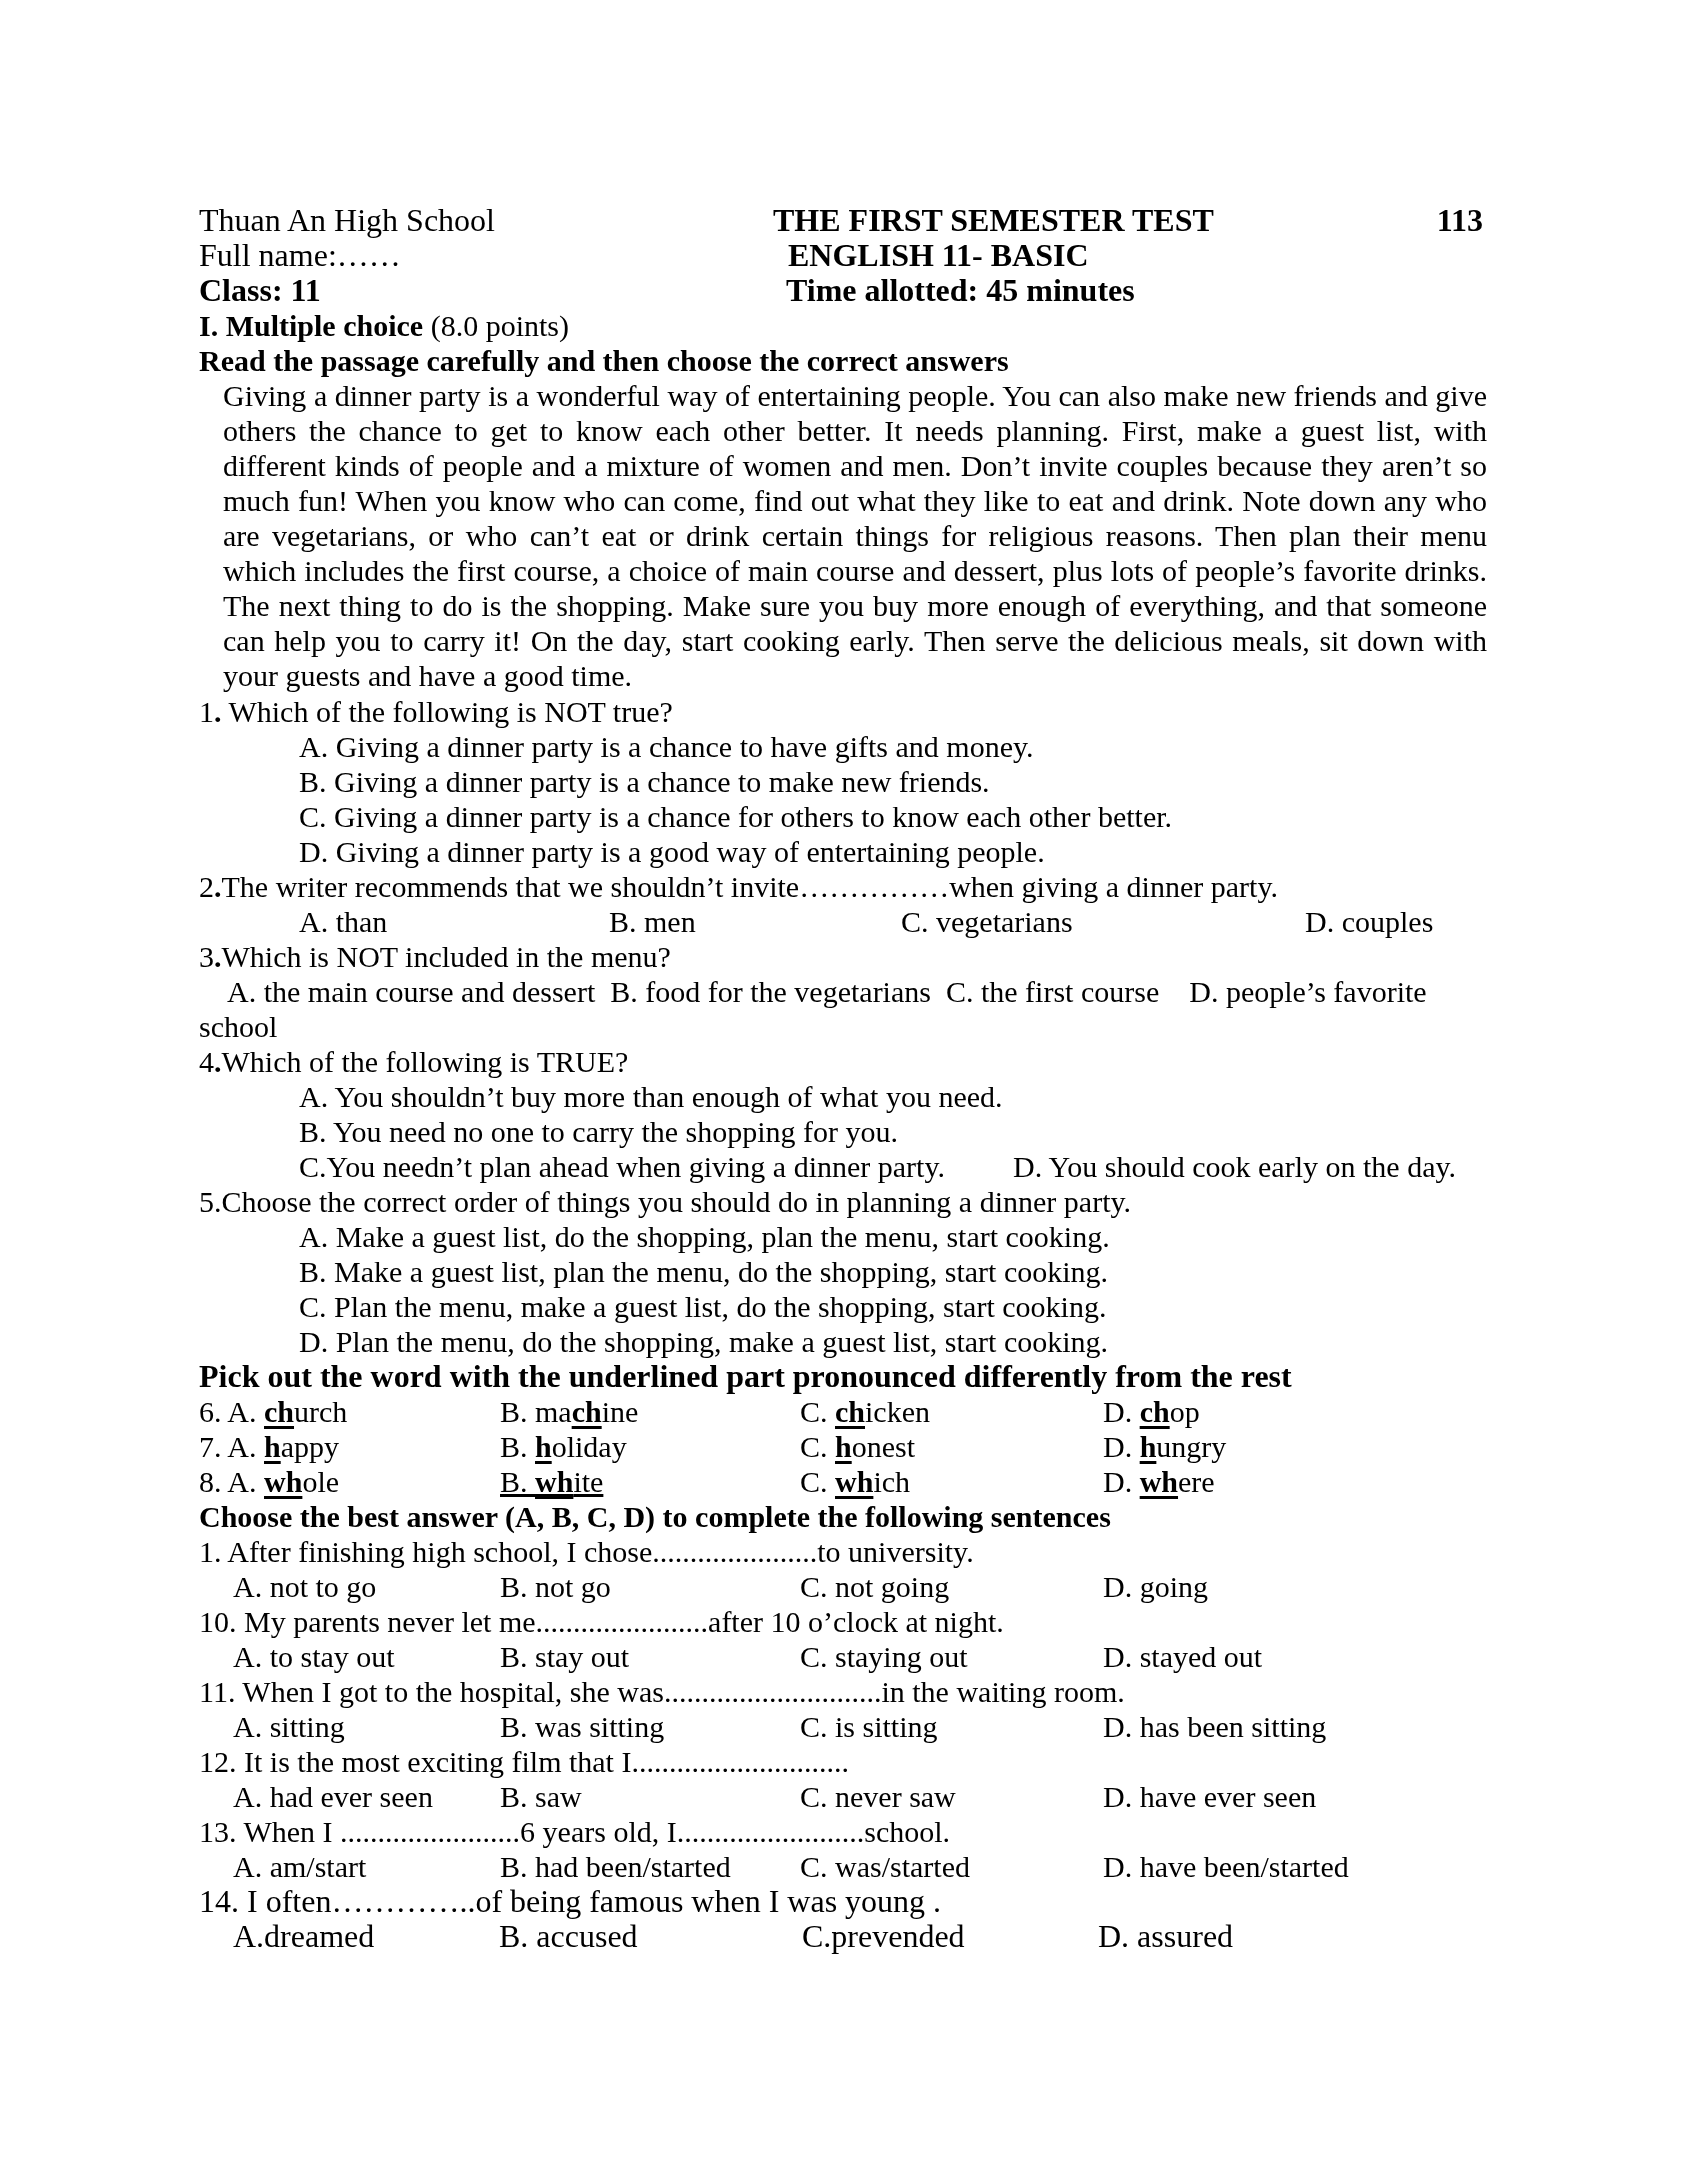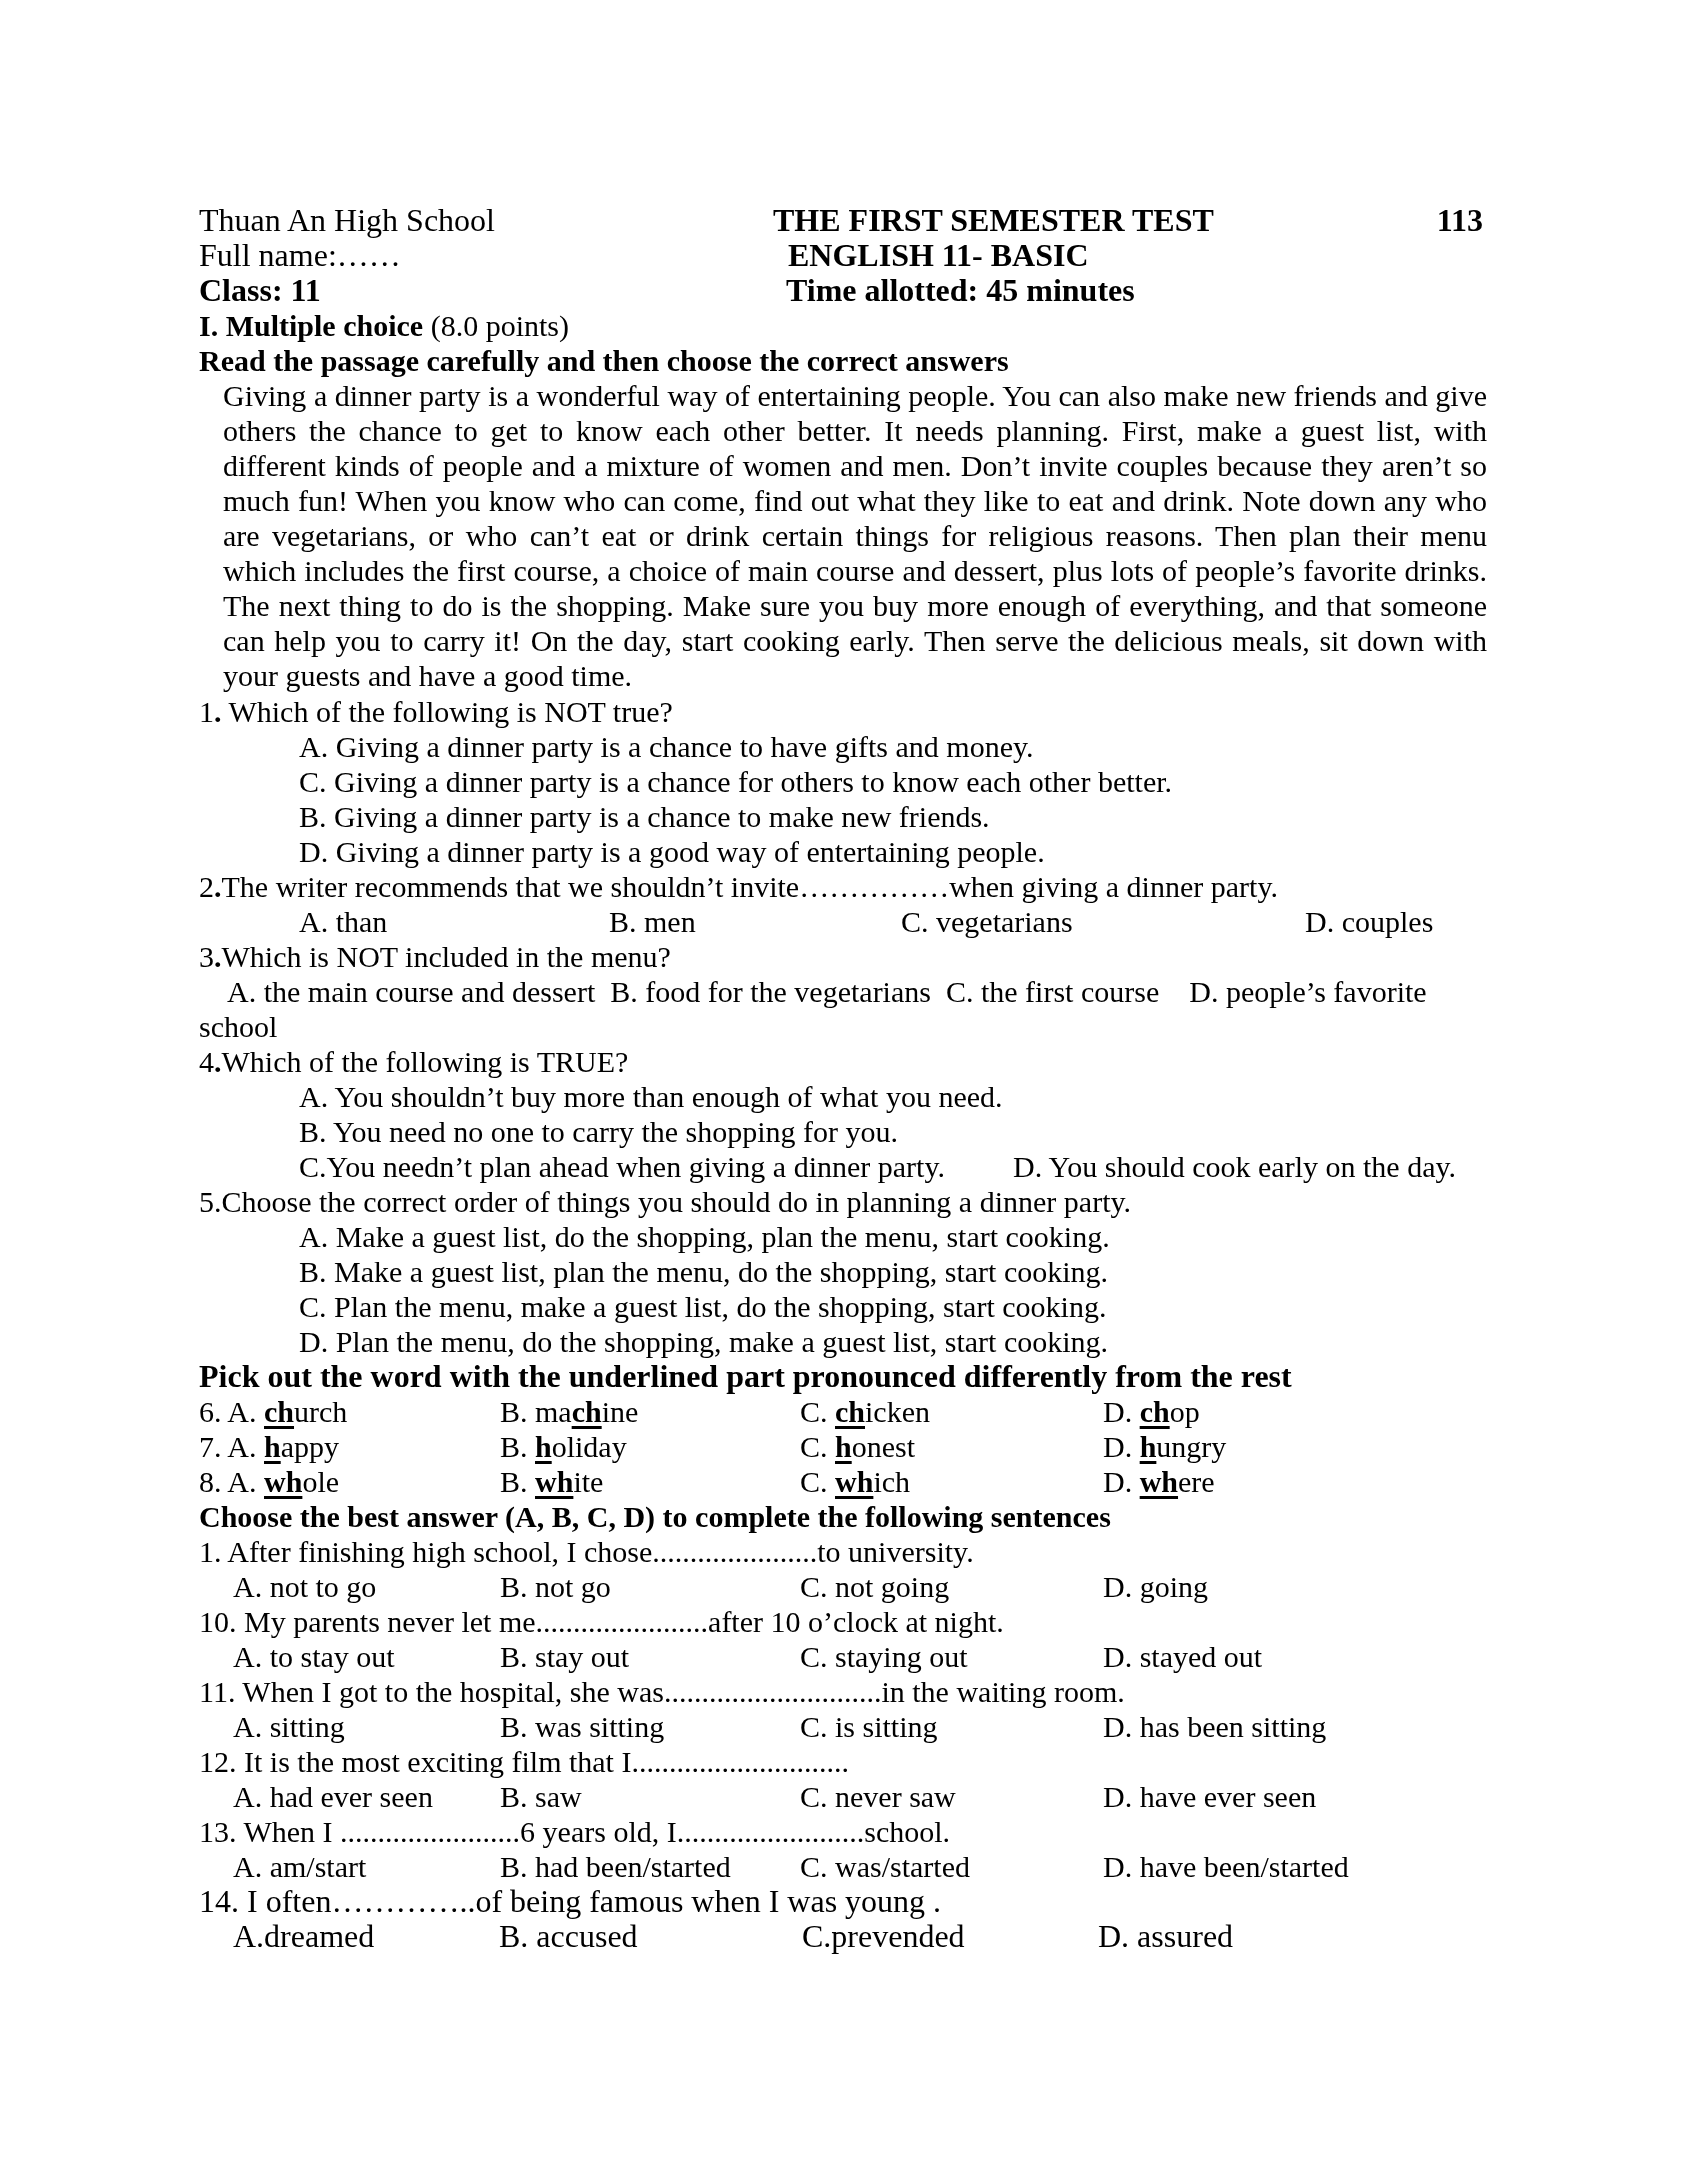--- a/index.html
+++ b/index.html
@@ -40,22 +40,22 @@
     <div class="line">
       <span class="b">I. Multiple choice</span><span> (8.0 points)</span>
     </div>
     <div class="line bi">Read the passage carefully and then choose the correct  answers</div>
     <div class="passage" style="height:316px">Giving a dinner party is a wonderful way of entertaining people. You can also make new friends and give others the chance to get to know each other better. It needs planning. First, make a guest list, with different kinds of people and a mixture of women and men. Don’t invite couples because they aren’t so much fun! When you know who can come, find out what they like to eat and drink. Note down any who are vegetarians, or who can’t eat or drink certain things for religious reasons. Then plan their menu which includes the first course, a choice of main course and dessert, plus lots of people’s favorite drinks. The next thing to do is the shopping. Make sure you buy more enough of everything, and that someone can help you to carry it! On the day, start cooking early. Then serve the delicious meals, sit down with your guests and have a good time.</div>
 
     <div class="line">
       <span><span>1</span><span class="b">.</span></span><span> Which of the following is NOT true?</span>
     </div>
     <div class="line ind">A. Giving a dinner party is a chance to have gifts and money.</div>
+    <div class="line ind">B. Giving a dinner party is a chance to make new friends.</div>
     <div class="line ind">C. Giving a dinner party is a chance for others to know each other better.</div>
-    <div class="line ind">B. Giving a dinner party is a chance to make new friends.</div>
     <div class="line ind">D. Giving a dinner party is a good way of entertaining people.</div>
 
     <div class="line">
       <span><span>2</span><span class="b">.</span></span><span>The writer recommends that we shouldn’t invite……………when giving a dinner party.</span>
     </div>
     <div class="line">
       <span class="abs" style="left:100px">A. than</span>
       <span class="abs" style="left:410px">B. men</span>
       <span class="abs" style="left:702px">C. vegetarians</span>
       <span class="abs" style="left:1106px">D. couples</span>
@@ -94,21 +94,21 @@
           <span class="abs" style="left: 904px;">D. <span class="u">ch</span>op</span>
         </div>
         <div class="line">
           <span class="abs" style="left: 0px;">7. A. <span class="u">h</span>appy</span>
           <span class="abs" style="left: 301px;">B. <span class="u">h</span>oliday</span>
           <span class="abs" style="left: 601px;">C. <span class="u">h</span>onest</span>
           <span class="abs" style="left: 904px;">D. <span class="u">h</span>ungry</span>
         </div>
         <div class="line">
           <span class="abs" style="left: 0px;">8. A. <span class="u">wh</span>ole</span>
-          <span class="abs" style="left: 301px;">B. <span class="u">wh</span>ite</span>
+          <span class="abs" style="left: 301px; text-decoration: underline;">B. <span class="u">wh</span>ite</span>
           <span class="abs" style="left: 601px;">C. <span class="u">wh</span>ich</span>
           <span class="abs" style="left: 904px;">D. <span class="u">wh</span>ere</span>
         </div>
       </div>
 
     <div class="line bi">Choose the best answer (A, B, C, D)  to complete the following sentences</div>
     <div id="gram-rows">
         <div class="line">1. After finishing high school, I chose......................to university.</div>
         <div class="line">
           <span class="abs" style="left: 34px;">A. not to go</span>

